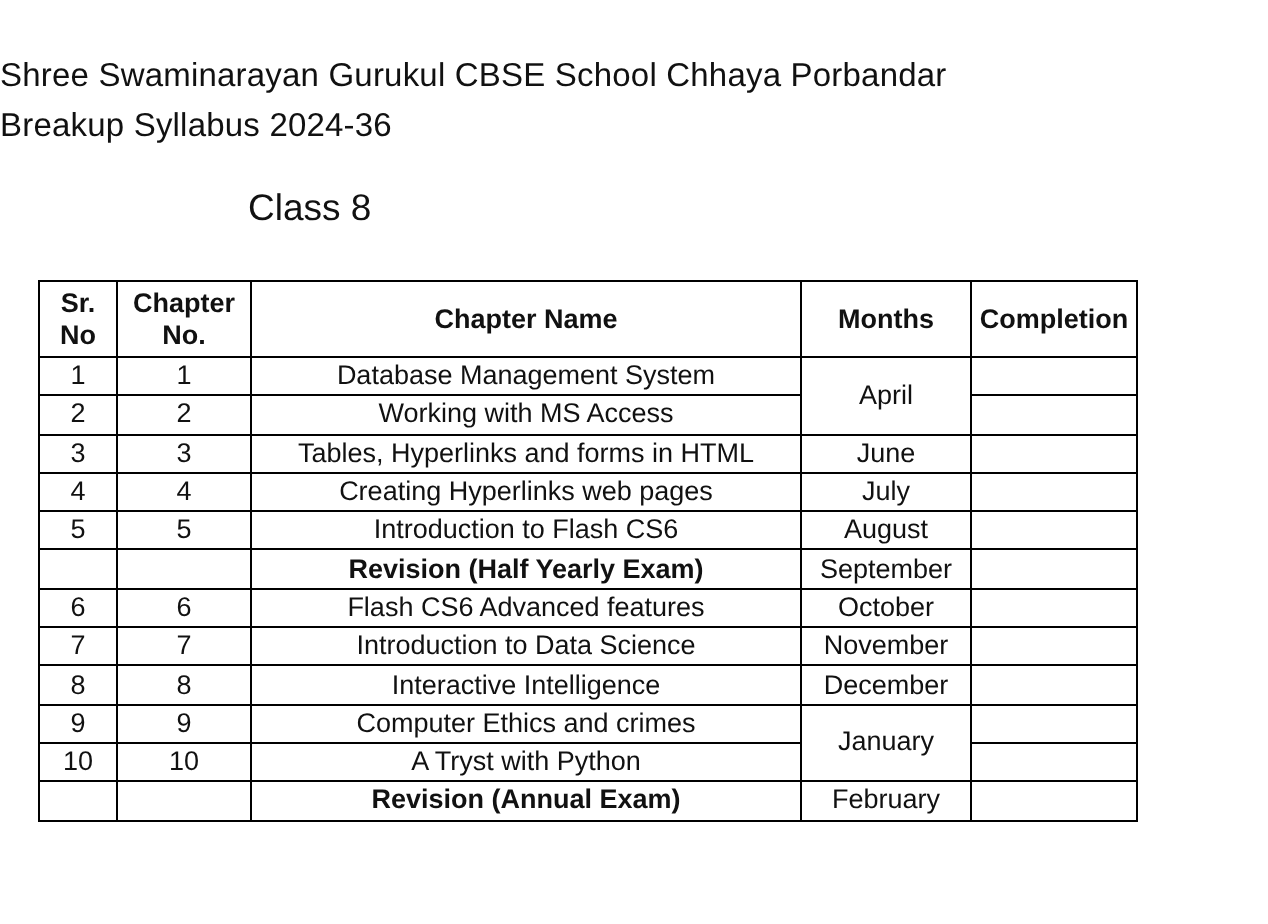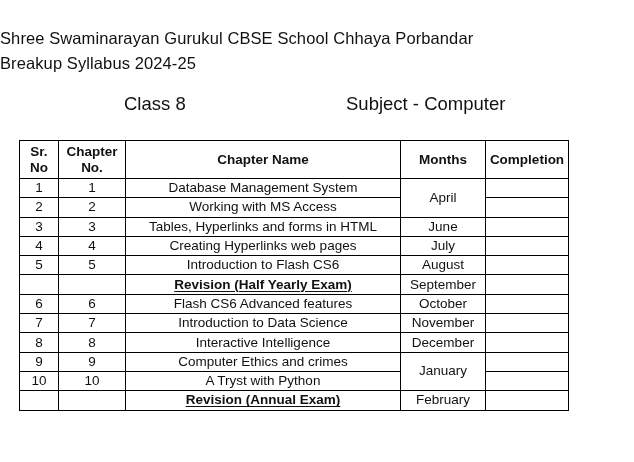--- a/index.html
+++ b/index.html
@@ -67,44 +67,42 @@
     white-space: pre-line;
     line-height: 16px;
     height: 37px;
   }
   table.syllabus td {
     height: 18.3px;
     line-height: 16px;
   }
   td.revision-cell {
     font-weight: 700;
-    text-decoration: underline;
     text-underline-offset: 2px;
     text-decoration-thickness: 1.4px;
     margin-left: 40px;
   }
   col.c-sr { width: 39px; }
   col.c-ch { width: 67px; }
   col.c-name { width: 275px; }
   col.c-month { width: 85px; }
   col.c-comp { width: 83px; }
 </style>
 </head>
 <body>
 
 <div class="page">
 
   <div class="doc-title">
     <div>Shree Swaminarayan Gurukul CBSE School Chhaya Porbandar</div>
-    <div>Breakup Syllabus 2024-25</div>
+    <div>Breakup Syllabus 2024-36</div>
   </div>
 
   <div class="class-subject-row">
     <span class="class-label">Class 8</span>
-    <span class="subject-label">Subject - Computer</span>
   </div>
 
   <table class="syllabus">
     <colgroup>
       <col class="c-sr">
         <col class="c-ch">
         <col class="c-name">
         <col class="c-month">
         <col class="c-comp">
     </colgroup>

